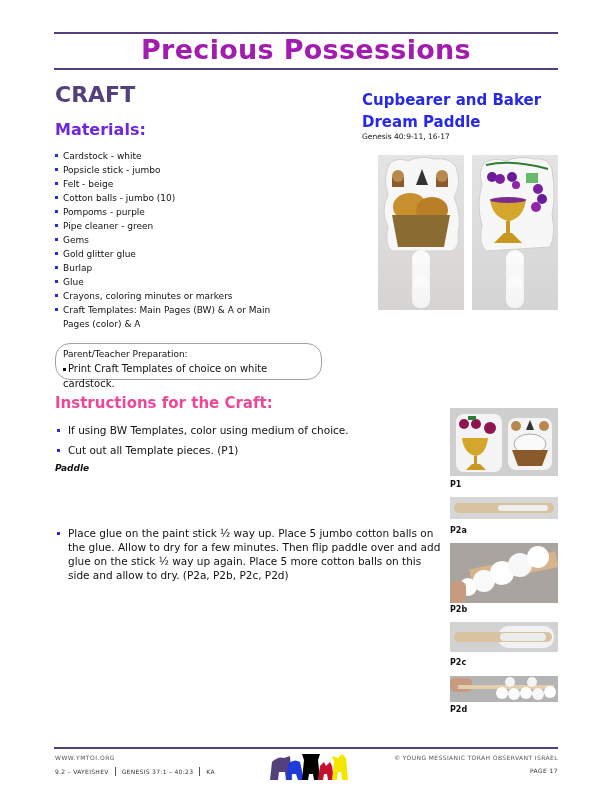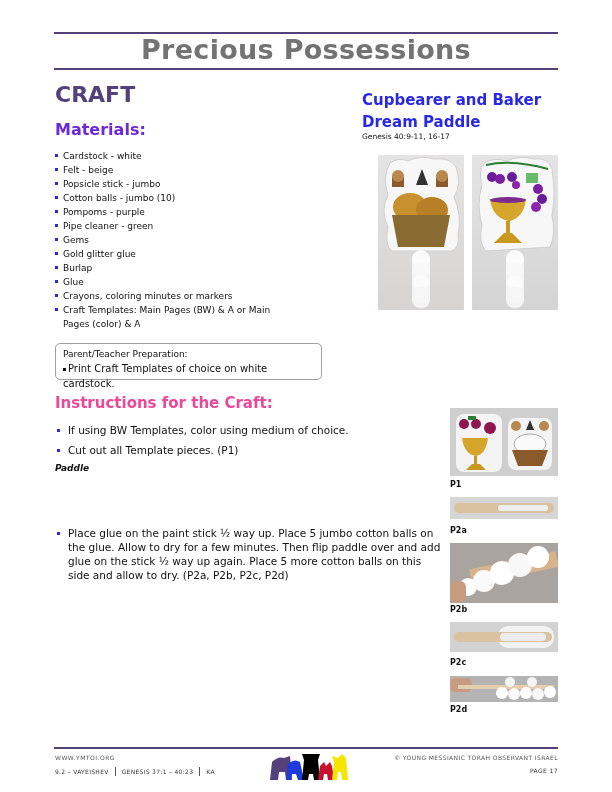--- a/index.html
+++ b/index.html
@@ -5,30 +5,30 @@
   * { box-sizing: border-box; margin: 0; padding: 0; }
   html, body { width: 612px; height: 792px; background: #ffffff; overflow: hidden; }
   body { position: relative; font-family: "DejaVu Sans", sans-serif; color: #111; }
 
   .rule { position: absolute; left: 54px; width: 504px; height: 2px; background: #54417c; }
   .rule.top1 { top: 32px; }
   .rule.top2 { top: 68px; }
   .rule.bottom { top: 747px; }
 
   .page-title { position: absolute; top: 34px; left: 54px; width: 504px; text-align: center;
-    font-family: "DejaVu Sans", sans-serif; font-weight: bold; font-size: 27px; color: #737373; letter-spacing: 0.3px; }
+    font-family: "DejaVu Sans", sans-serif; font-weight: bold; font-size: 27px; color: #a21caf; letter-spacing: 0.3px; }
 
   .craft-heading { position: absolute; top: 82px; left: 55px; font-size: 22px; font-weight: bold; color: #54417c; }
   .materials-heading { position: absolute; top: 120px; left: 55px; font-size: 16px; font-weight: bold; color: #6d28d9; }
 
   .materials-list { position: absolute; top: 149px; left: 55px; width: 220px; list-style: none; }
   .materials-list li { font-size: 9px; line-height: 14px; position: relative; padding-left: 8px; }
   .materials-list li .bullet { position: absolute; left: 0; top: 5px; width: 3px; height: 3px; background: #2828e6; }
 
-  .prep-box { position: absolute; top: 343px; left: 55px; width: 267px; height: 37px; border: 1px solid #a0a0a0; border-radius: 5px; padding: 3px 7px; }
+  .prep-box { position: absolute; top: 343px; left: 55px; width: 267px; height: 37px; border: 1px solid #a0a0a0; border-radius: 15px; padding: 3px 7px; }
   .prep-title { font-size: 9px; line-height: 14px; }
   .prep-item { font-size: 10px; line-height: 15px; }
   .prep-item .sq { display: inline-block; width: 3px; height: 3px; background: #111; vertical-align: middle; margin-right: 2px; }
 
   .craft-title { position: absolute; top: 89px; left: 362px; width: 214px; text-align: left; font-size: 15px; line-height: 22px; font-weight: bold; color: #2828e6; }
   .craft-ref { position: absolute; top: 132px; left: 362px; width: 214px; text-align: left; font-size: 7.5px; color: #111; }
 
   .photo { position: absolute; background: #dcdcdc; overflow: hidden; border-radius: 1px; }
   .photo-left { top: 155px; left: 378px; width: 86px; height: 155px; background: linear-gradient(#e6e4e2, #d6d4d2); }
   .photo-right { top: 155px; left: 472px; width: 86px; height: 155px; background: linear-gradient(#e4e4e4, #d4d4d4); }
@@ -57,22 +57,22 @@
 
 <div class="rule top1"></div>
 <div class="page-title">Precious Possessions</div>
 <div class="rule top2"></div>
 
 <div class="craft-heading">CRAFT</div>
 <div class="materials-heading">Materials:</div>
 
 <ul class="materials-list">
   <li><span class="bullet"></span><span>Cardstock - white</span></li>
+  <li><span class="bullet"></span><span>Popsicle stick - jumbo</span></li>
   <li><span class="bullet"></span><span>Felt - beige</span></li>
-  <li><span class="bullet"></span><span>Popsicle stick - jumbo</span></li>
   <li><span class="bullet"></span><span>Cotton balls - jumbo (10)</span></li>
   <li><span class="bullet"></span><span>Pompoms - purple</span></li>
   <li><span class="bullet"></span><span>Pipe cleaner - green</span></li>
   <li><span class="bullet"></span><span>Gems</span></li>
   <li><span class="bullet"></span><span>Gold glitter glue</span></li>
   <li><span class="bullet"></span><span>Burlap</span></li>
   <li><span class="bullet"></span><span>Glue</span></li>
   <li><span class="bullet"></span><span>Crayons, coloring minutes or markers</span></li>
   <li><span class="bullet"></span><span>Craft Templates: Main Pages (BW) &amp; A or Main Pages (color) &amp; A</span></li>
 </ul>

